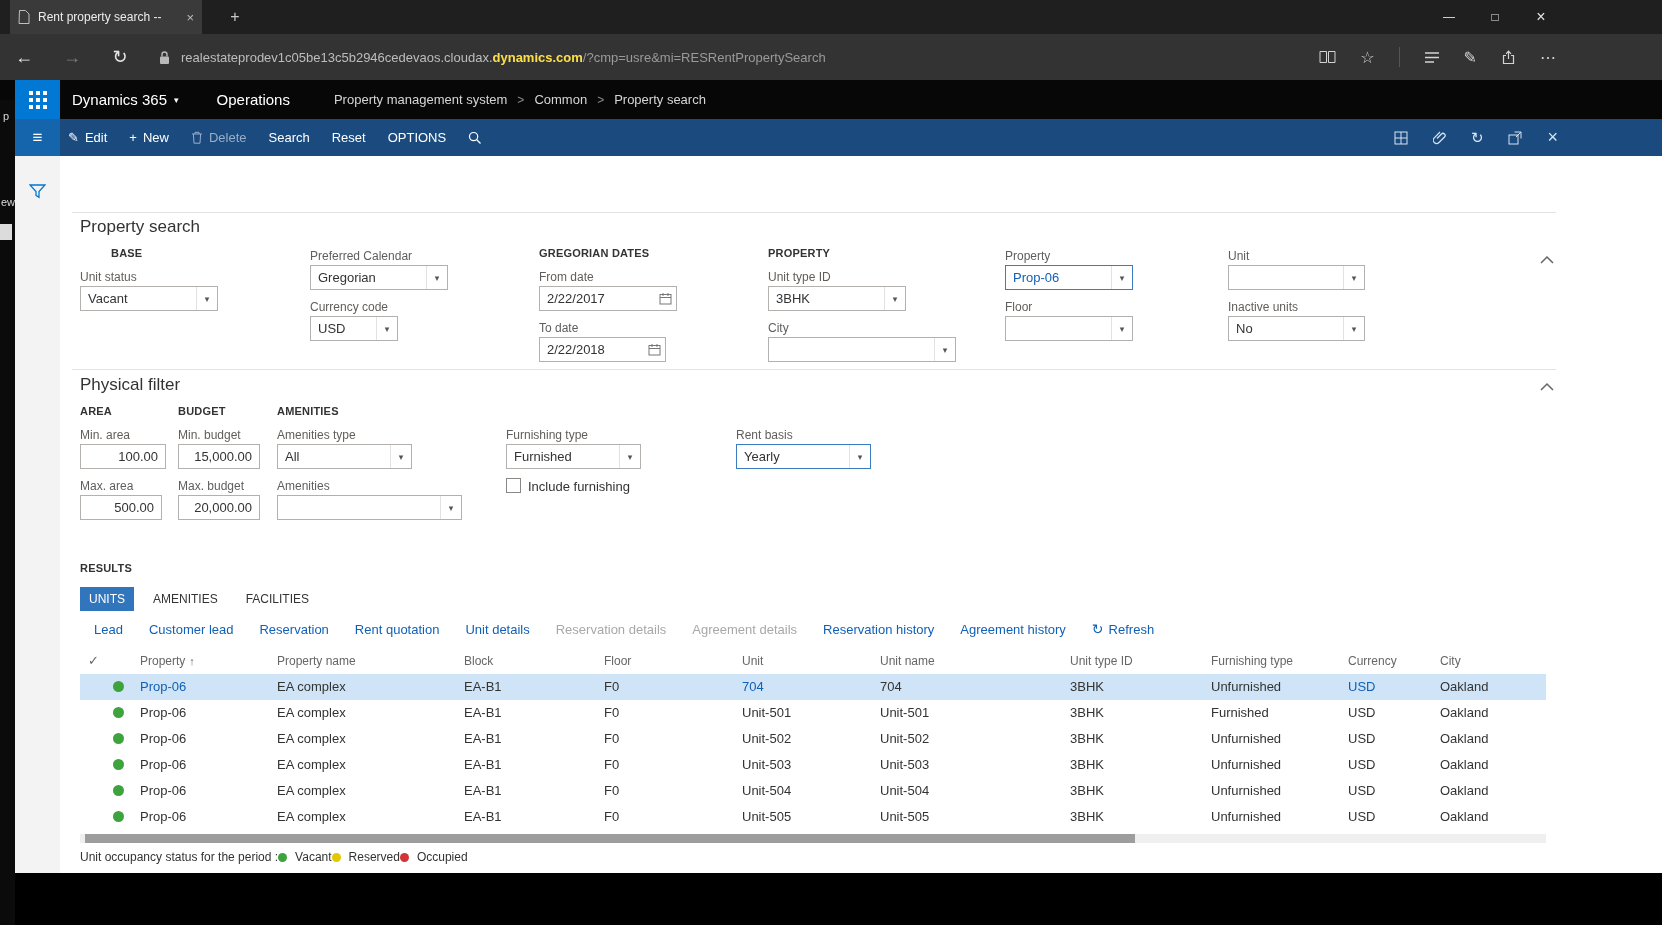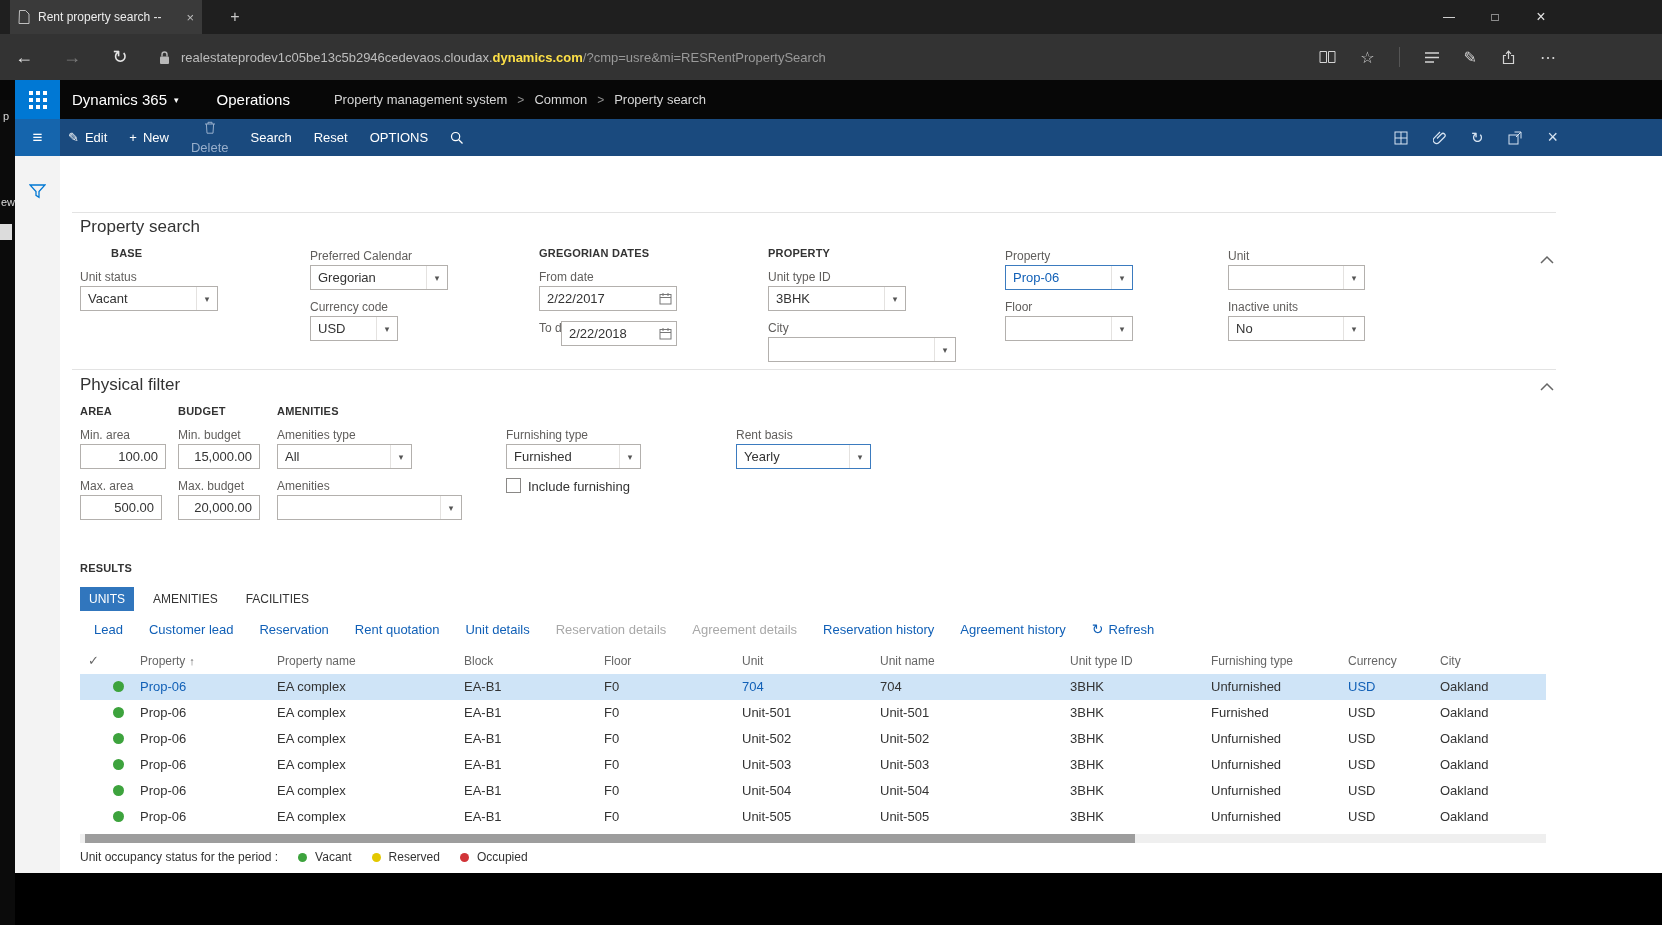--- a/index.html
+++ b/index.html
@@ -38,21 +38,21 @@
   #crumb .csep { color:#8f8f8f; font-size:12px; }
   #top-right { margin-left:auto; display:flex; align-items:center; gap:22px; padding-right:102px; }
   #top-right .ticon { font-size:16px; color:#e8e8e8; cursor:pointer; display:flex; align-items:center; }
   .company { font-size:13px; color:#fff; }
   #avatar { width:27px; height:27px; border-radius:50%; background:#0c7bd6; color:#fff; font-size:11px; display:flex; align-items:center; justify-content:center; cursor:pointer; }
 
   
   #actionpane { position:absolute; left:0; top:119px; width:1662px; height:37px; background:#1a4a7e; display:flex; align-items:center; color:#fff; }
   #hamburger { position:absolute; left:15px; top:0; width:45px; height:37px; background:#1565ad; display:flex; align-items:center; justify-content:center; font-size:17px; color:#fff; cursor:pointer; }
   .apbtn { display:flex; align-items:center; gap:6px; font-size:13px; color:#fff; cursor:pointer; white-space:nowrap; }
-  .apbtn.dim { color:#97aecb;flex-direction:column; }
+  .apbtn.dim { color:#97aecb; }
   #ap-left { display:flex; align-items:center; gap:22px; margin-left:68px; }
   #ap-right { margin-left:auto; display:flex; align-items:center; gap:25px; padding-right:104px; }
   #ap-right .apicon { color:#d7e4f2; font-size:15px; cursor:pointer; display:flex; align-items:center; }
 
   
   #content { position:absolute; left:0; top:156px; width:1662px; height:717px; background:#fff; }
   #left-edge { position:absolute; left:0; top:100px; width:15px; height:825px; background:#0b0b0b; color:#d8d8d8; font-size:11px; }
   #left-edge .frag { position:absolute; left:3px; }
   #left-edge .notch { position:absolute; left:0; top:124px; width:12px; height:16px; background:#dcdcdc; }
   #left-rail { position:absolute; left:15px; top:156px; width:45px; height:717px; background:#f3f3f3; }
@@ -94,21 +94,21 @@
   .cell.link { color:#1160b7; }
   .dot { position:absolute; left:33px; top:7px; width:11px; height:11px; border-radius:50%; }
   .dot.g { background:#3da33d; }
   .c1{left:60px}.c2{left:197px}.c3{left:384px}.c4{left:524px}.c5{left:662px}
   .c6{left:800px}.c7{left:990px}.c8{left:1131px}.c9{left:1268px}.c10{left:1360px}
   .hchk{left:8px; font-size:13px;}
 
   #hscroll { position:absolute; left:80px; top:678px; width:1466px; height:9px; background:#efefef; }
   #hthumb { position:absolute; left:5px; top:0; width:1050px; height:9px; background:#9d9d9d; cursor:pointer; }
 
-  #legend { position:absolute; left:80px; top:694px; display:flex; align-items:center; gap:20px; font-size:12px; color:#333; }
+  #legend { position:absolute; left:80px; top:694px; display:flex; align-items:center; font-size:12px; color:#333; }
   .litem { display:flex; align-items:center; gap:8px; }
   .ldot { width:9px; height:9px; border-radius:50%; display:inline-block; }
 </style>
 </head>
 <body>
 
 <div id="titlebar">
   <div id="tab">
     <svg width="12" height="14" viewBox="0 0 12 14">
         <path d="M1.5 .5 h6 l3.5 3.5 v9.5 h-10 z" fill="none" stroke="#bfbfbf"></path>
@@ -280,21 +280,21 @@
     <span class="val">2/22/2017</span>
     <span class="cal">
       <svg width="13" height="13" viewBox="0 0 13 13">
           <rect x="1" y="2.5" width="11" height="9.5" fill="none" stroke="#777"></rect>
           <path d="M1 5.5 h11 M4 1 v3 M9 1 v3" stroke="#777" fill="none"></path>
         </svg>
     </span>
   </div>
 
   <div class="lbl" style="left:539px; top:165px;">To date</div>
-  <div class="inp date" style="left:539px; top:165px; width:116px;margin-left:22px;">
+  <div class="inp date" style="left:539px; top:181px; width:127px;">
     <span class="val">2/22/2018</span>
     <span class="cal">
       <svg width="13" height="13" viewBox="0 0 13 13">
           <rect x="1" y="2.5" width="11" height="9.5" fill="none" stroke="#777"></rect>
           <path d="M1 5.5 h11 M4 1 v3 M9 1 v3" stroke="#777" fill="none"></path>
         </svg>
     </span>
   </div>
 
   <div class="lbl" style="left:768px; top:114px;">Unit type ID</div>

